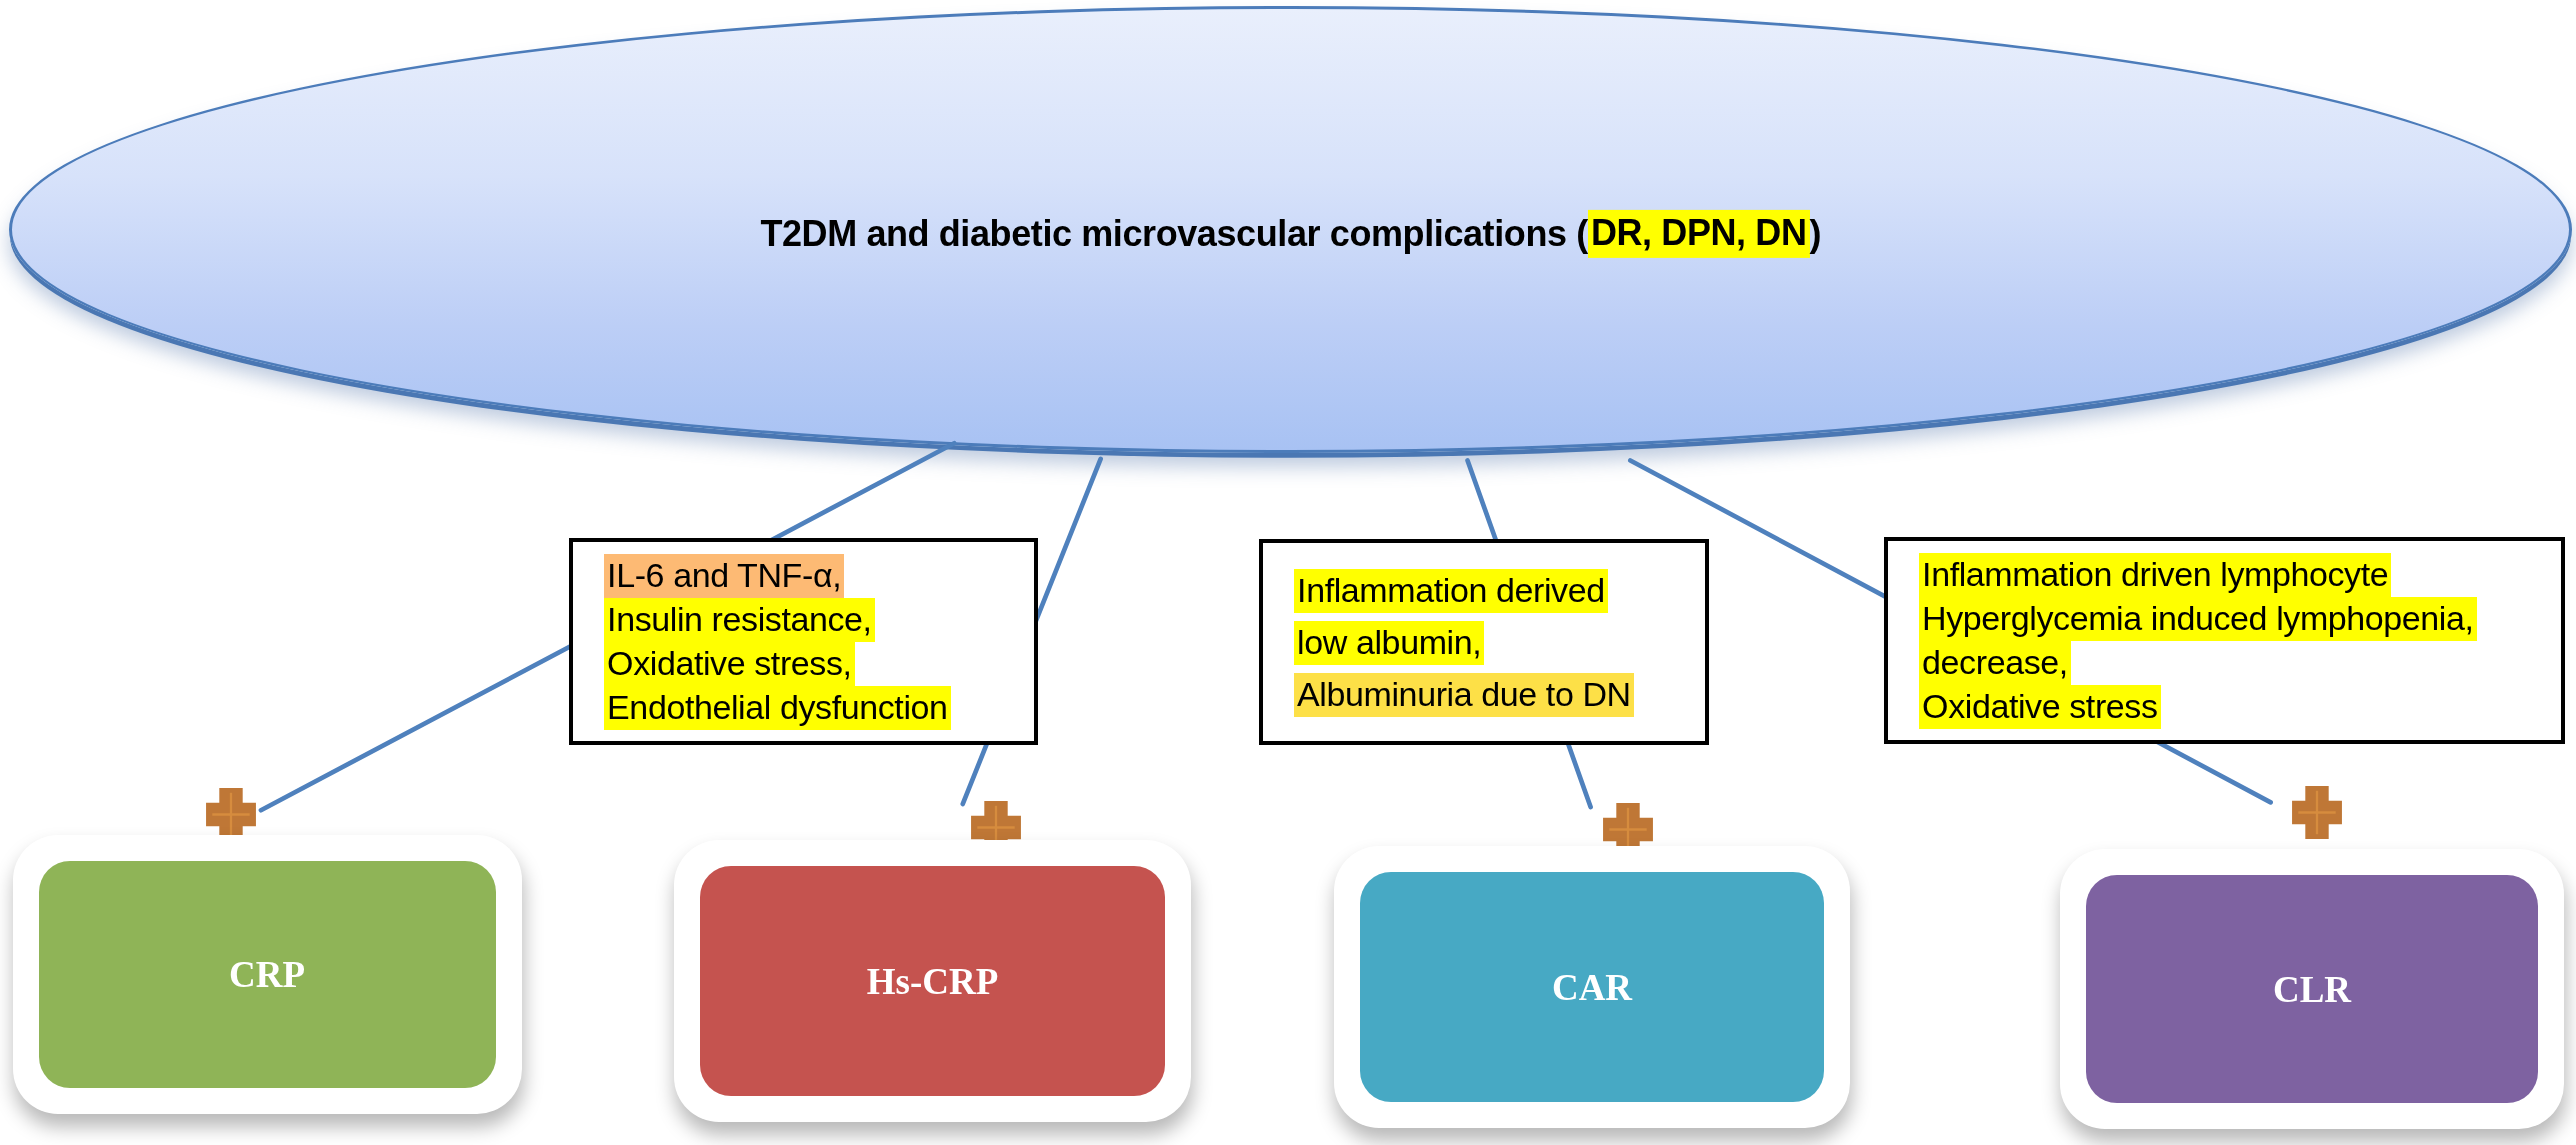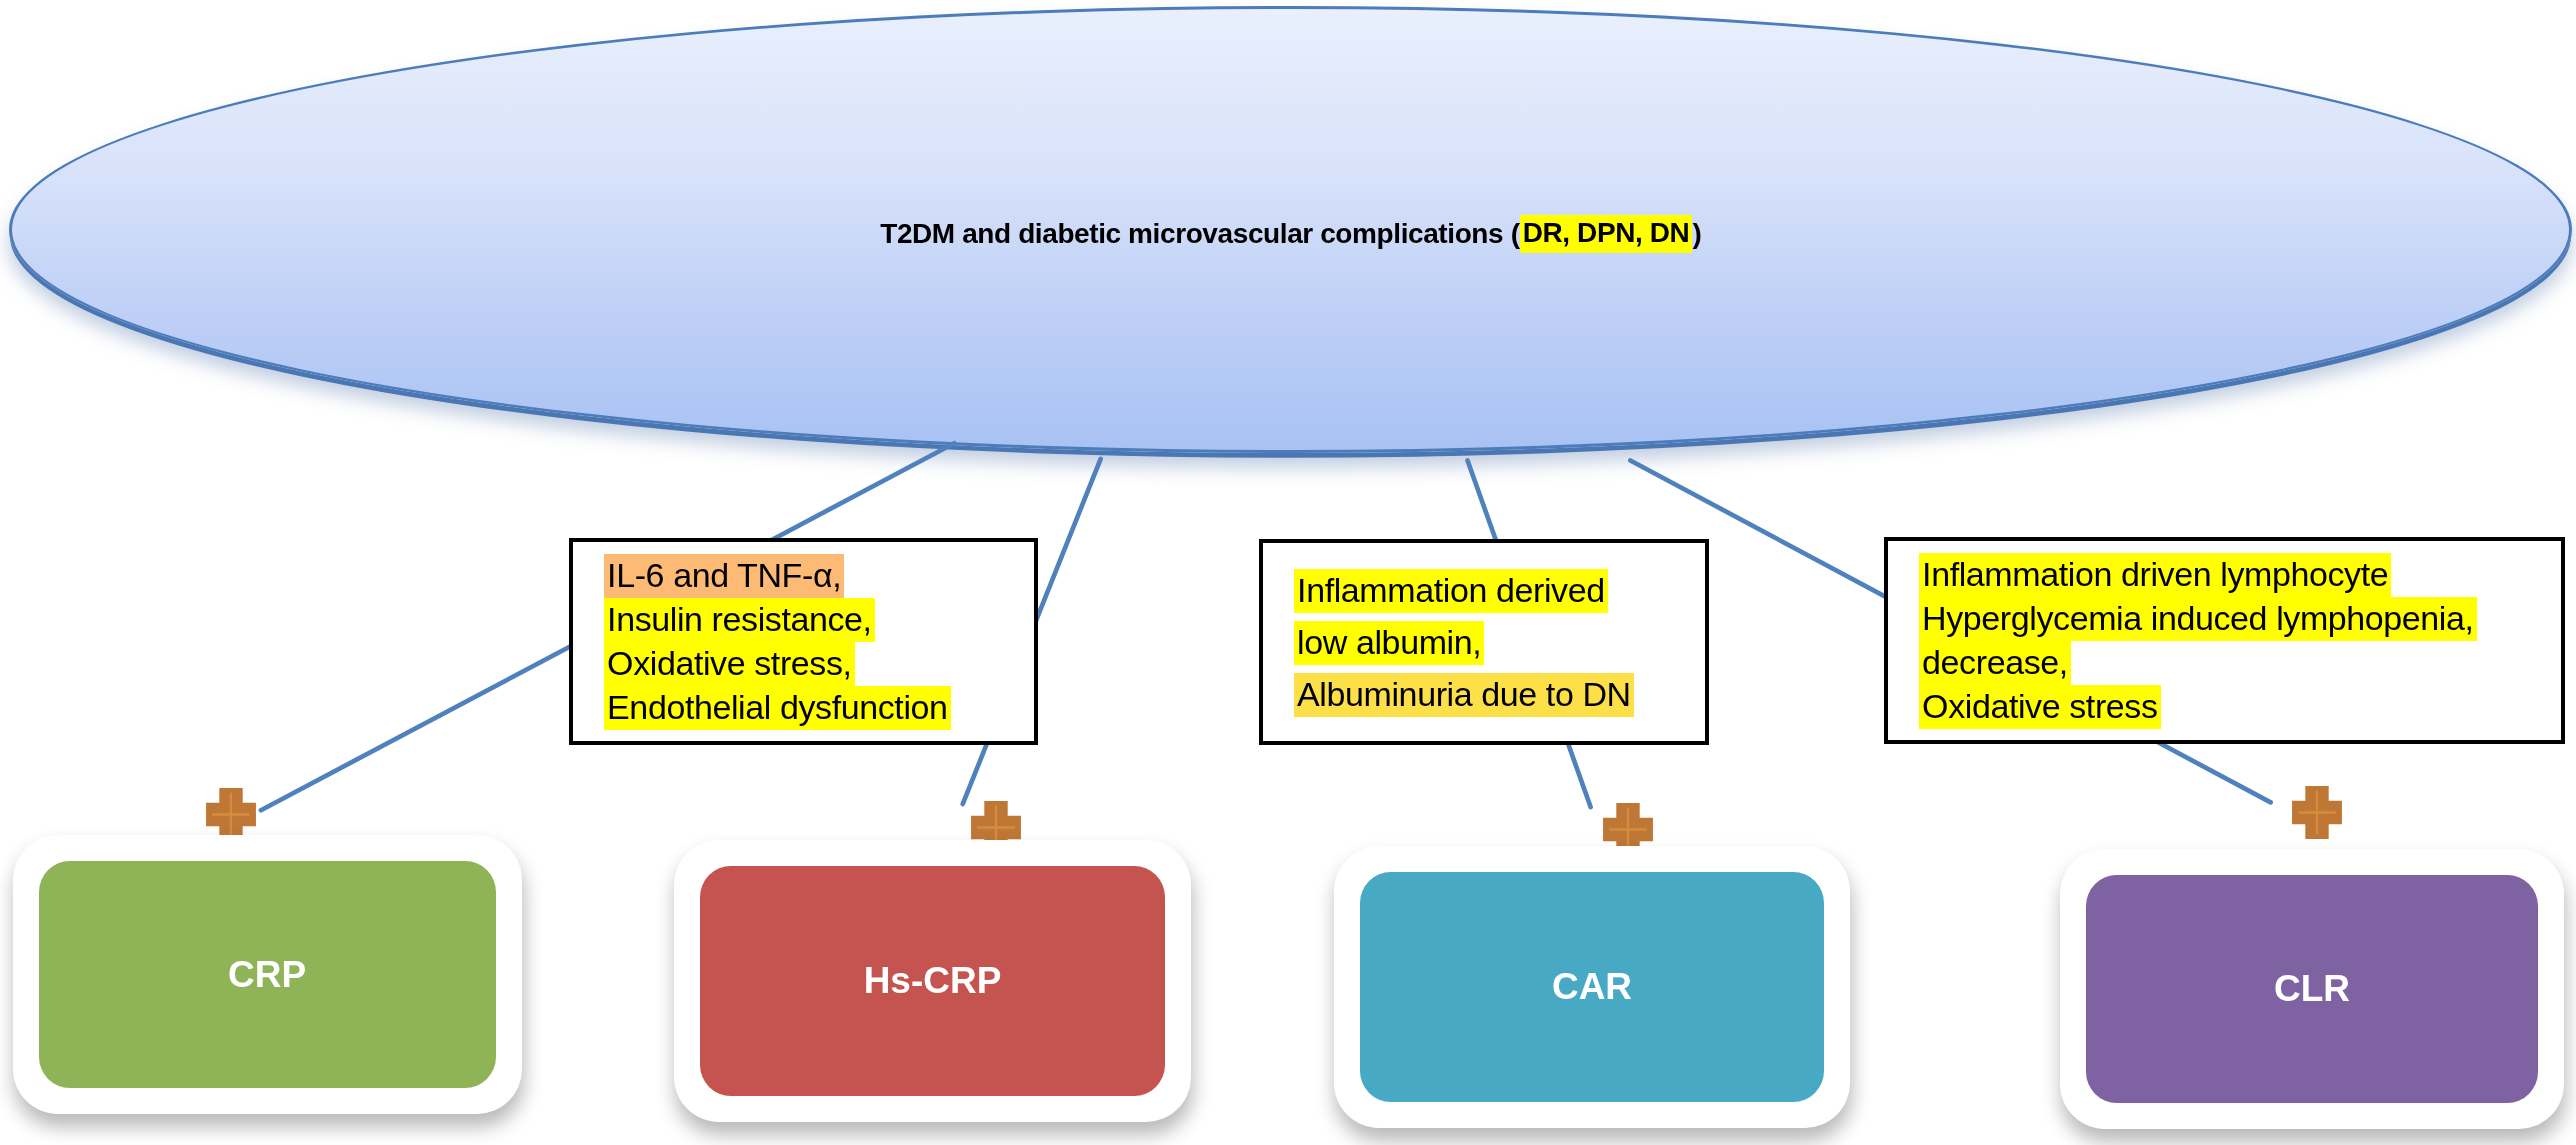--- a/index.html
+++ b/index.html
@@ -13,21 +13,21 @@
   
   .ellipse{
     position:absolute;left:9.3px;top:6.2px;width:2557px;height:441px;
     border-radius:50%;
     border:3.9px solid #4c7cba;
     background:linear-gradient(180deg,#e9effc 0%,#d7e2fa 38%,#bccef6 72%,#a8c2f3 100%);
     box-shadow:0 5.5px 0 -0.8px #4a77b3, 0 14px 18.7px rgba(110,140,185,.45);
     display:flex;align-items:center;justify-content:center;
   }
   .ellipse-title{
-    font-size:28px;font-weight:bold;color:#000;
+    font-size:36px;font-weight:bold;color:#000;
     letter-spacing:-0.4px;white-space:nowrap;
     transform:translateY(3.9px);
   }
   .hl{background:#ffff00;padding:2.3px 3.1px 3.9px 3.1px;}
   
   .connectors{position:absolute;left:0;top:0;width:2576px;height:1146px;pointer-events:none;}
   
   .note-box{
     position:absolute;background:#ffffff;border:4.7px solid #000;
     box-sizing:border-box;
@@ -35,20 +35,21 @@
     padding-left:31px;
   }
   .note-line{font-size:34px;line-height:44px;color:#000;letter-spacing:-0.4px;white-space:nowrap;}
   .nb1{left:569px;top:538px;width:469px;height:207px;}
   .nb2{left:1259px;top:539px;width:450px;height:206px;gap:8px;}
   .nb3{left:1884px;top:537px;width:681px;height:207px;}
   
   .marker{
     position:absolute;background:#ffffff;border-radius:45px;
     box-shadow:1.6px 12.5px 18.7px rgba(0,0,0,.28);
+    font-family:Liberation Serif, serif;
   }
   .marker-inner{
     position:absolute;left:26px;top:26px;right:26px;bottom:26px;
     border-radius:31px;
   }
   .marker-label{
     position:absolute;left:0;top:0;right:0;bottom:0;
     display:flex;align-items:center;justify-content:center;
     color:#ffffff;font-size:37px;font-weight:bold;letter-spacing:0px;
   }

